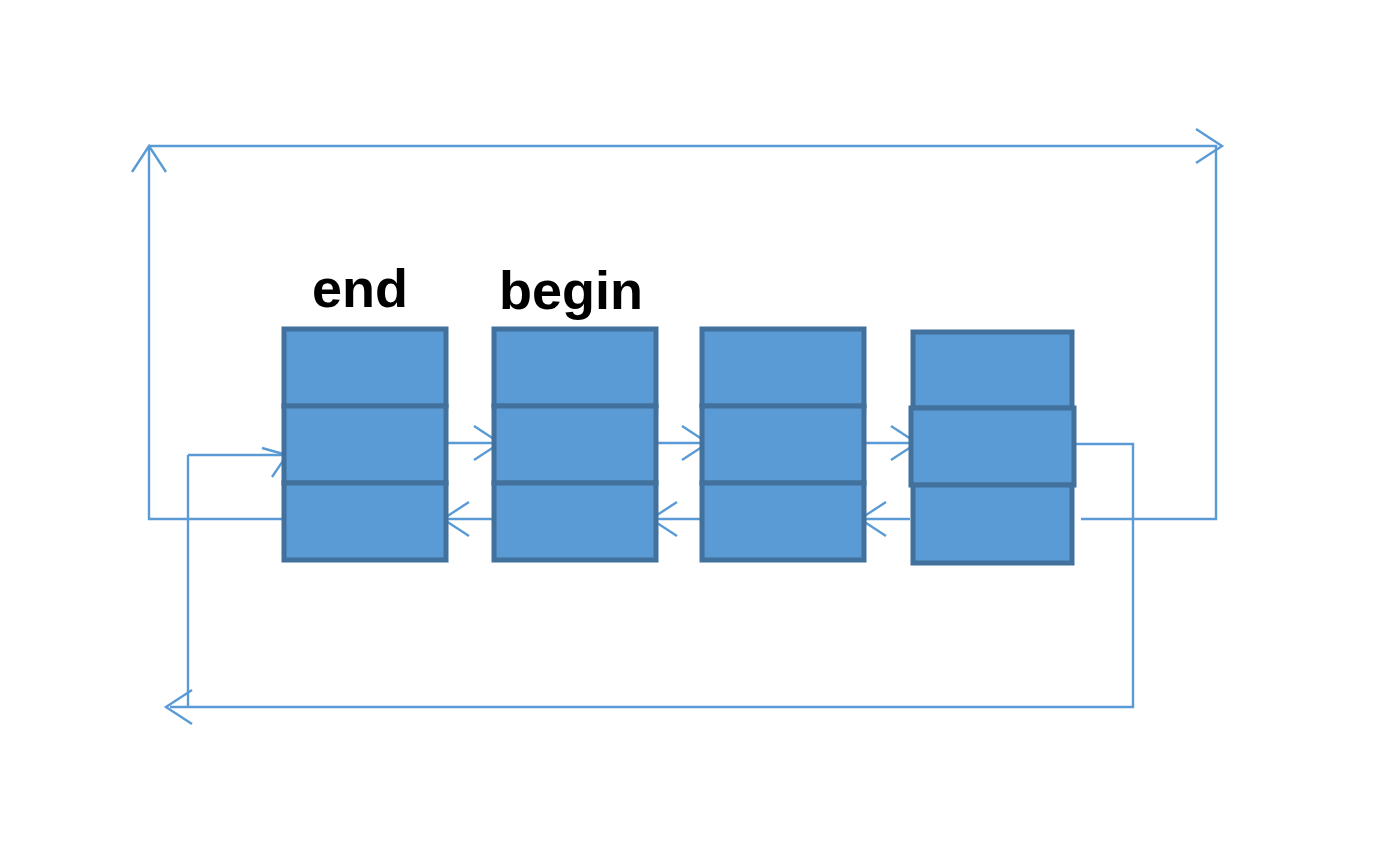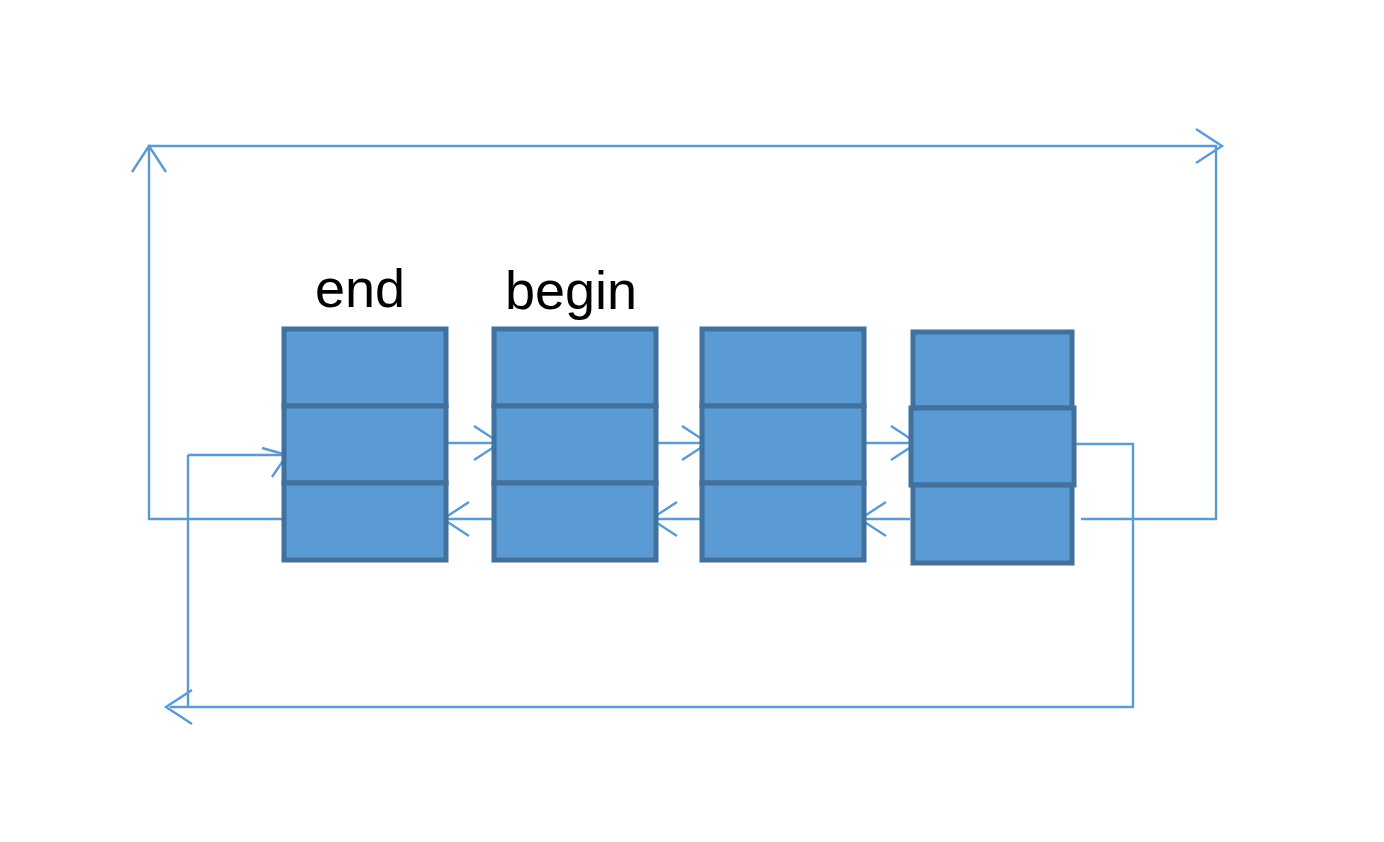--- a/index.html
+++ b/index.html
@@ -10,20 +10,21 @@
   }
   body {
     font-family: "Liberation Sans", sans-serif;
   }
   #canvas {
     position: relative;
     width: 1384px;
     height: 842px;
     background: #ffffff;
     overflow: hidden;
+    font-weight: bold;
   }
   #diagram-svg {
     position: absolute;
     top: 0;
     left: 0;
     width: 1384px;
     height: 842px;
     display: block;
   }
   .node-label {

